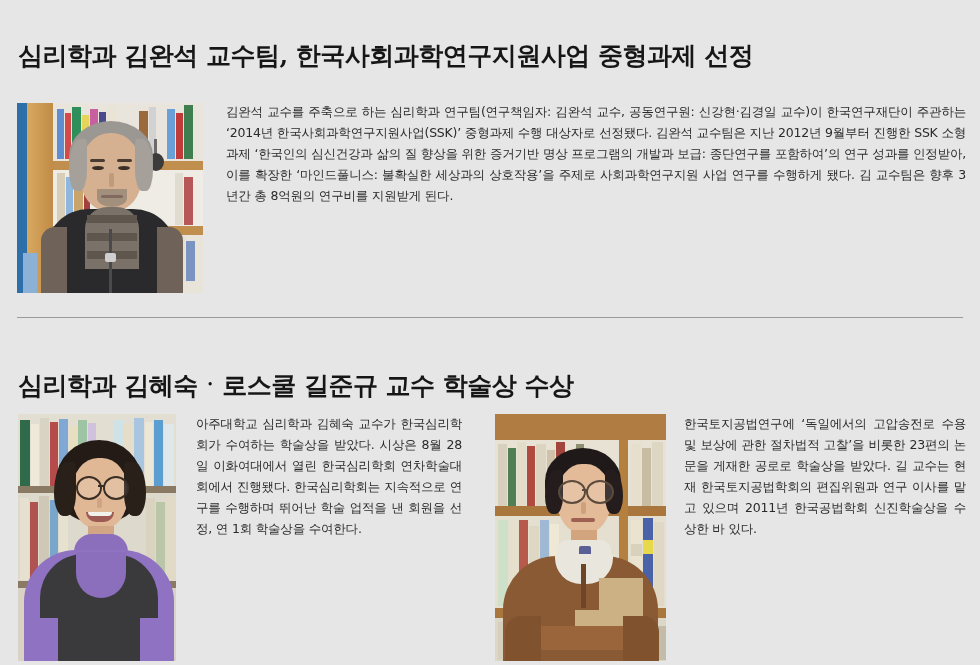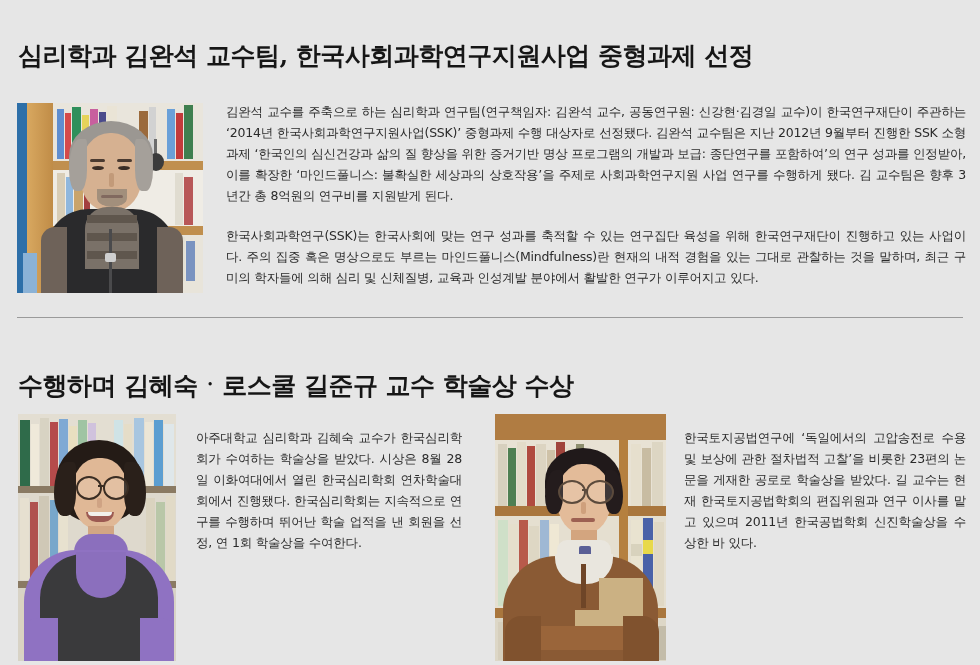--- a/index.html
+++ b/index.html
@@ -115,21 +115,21 @@
     position: absolute;
     left: 684px;
     top: 412px;
     width: 282px;
     font-size: 12.5px;
     line-height: 21px;
     color: #2a2a2a;
     letter-spacing: -0.2px;
     text-align: justify;
   }
-  .col-left p, .col-right p { margin: 15px 0 19px 0; }
+  .col-left p, .col-right p { margin: 1px 0 19px 0; }
 
   
   .scene { position: absolute; inset: 0; }
 
   
   .head {
     position: absolute;
     border-radius: 48% 48% 44% 44%;
     background: #d9b08c;
   }
@@ -223,29 +223,28 @@
         <div style="position:absolute;left:24px;top:124px;width:26px;height:72px;border-radius:14px 0 0 0;background:#6e6259;"></div>
         <div style="position:absolute;left:140px;top:124px;width:26px;height:72px;border-radius:0 14px 0 0;background:#6e6259;"></div>
 
         <div style="position:absolute;left:92px;top:126px;width:3px;height:70px;background:#4a4a4c;"></div>
         <div style="position:absolute;left:88px;top:150px;width:11px;height:9px;background:#cfcfcf;border-radius:2px;"></div>
       </div>
     </div>
 
     <div class="body-1">
       <p>김완석 교수를 주축으로 하는 심리학과 연구팀(연구책임자: 김완석 교수, 공동연구원: 신강현·김경일 교수)이 한국연구재단이 주관하는 ‘2014년 한국사회과학연구지원사업(SSK)’ 중형과제 수행 대상자로 선정됐다. 김완석 교수팀은 지난 2012년 9월부터 진행한 SSK 소형과제 ‘한국인의 심신건강과 삶의 질 향상을 위한 증거기반 명상 프로그램의 개발과 보급: 종단연구를 포함하여’의 연구 성과를 인정받아, 이를 확장한 ‘마인드풀니스: 불확실한 세상과의 상호작용’을 주제로 사회과학연구지원 사업 연구를 수행하게 됐다. 김 교수팀은 향후 3년간 총 8억원의 연구비를 지원받게 된다.</p>
-      <p>한국사회과학연구(SSK)는 한국사회에 맞는 연구 성과를 축적할 수 있는 연구집단 육성을 위해 한국연구재단이 진행하고 있는 사업이다. 주의 집중 혹은 명상으로도 부르는 마인드풀니스(Mindfulness)란 현재의 내적 경험을 있는 그대로 관찰하는 것을 말하며, 최근 구미의 학자들에 의해 심리 및 신체질병, 교육과 인성계발 분야에서 활발한 연구가 이루어지고 있다.</p>
     </div>
   </div>
 
   <div class="divider"></div>
 
   <div class="article-two">
 
-    <h1 class="headline-2">수행하며 김혜숙ㆍ로스쿨 길준규 교수 학술상 수상</h1>
+    <h1 class="headline-2">심리학과 김혜숙ㆍ로스쿨 길준규 교수 학술상 수상</h1>
 
     <div class="photo2">
       <div class="scene">
         <div style="position:absolute;inset:0;background:#cfc7b4;"></div>
 
         <div style="position:absolute;left:0;top:0;width:100%;height:72px;background:#e3ded2;"></div>
         <div style="position:absolute;left:0;top:72px;width:100%;height:7px;background:#8a7a63;"></div>
         <div style="position:absolute;left:0;top:79px;width:100%;height:88px;background:#ded9cd;"></div>
         <div style="position:absolute;left:0;top:167px;width:100%;height:7px;background:#8a7a63;"></div>
         <div style="position:absolute;left:0;top:174px;width:100%;bottom:0;background:#d8d3c6;"></div>

